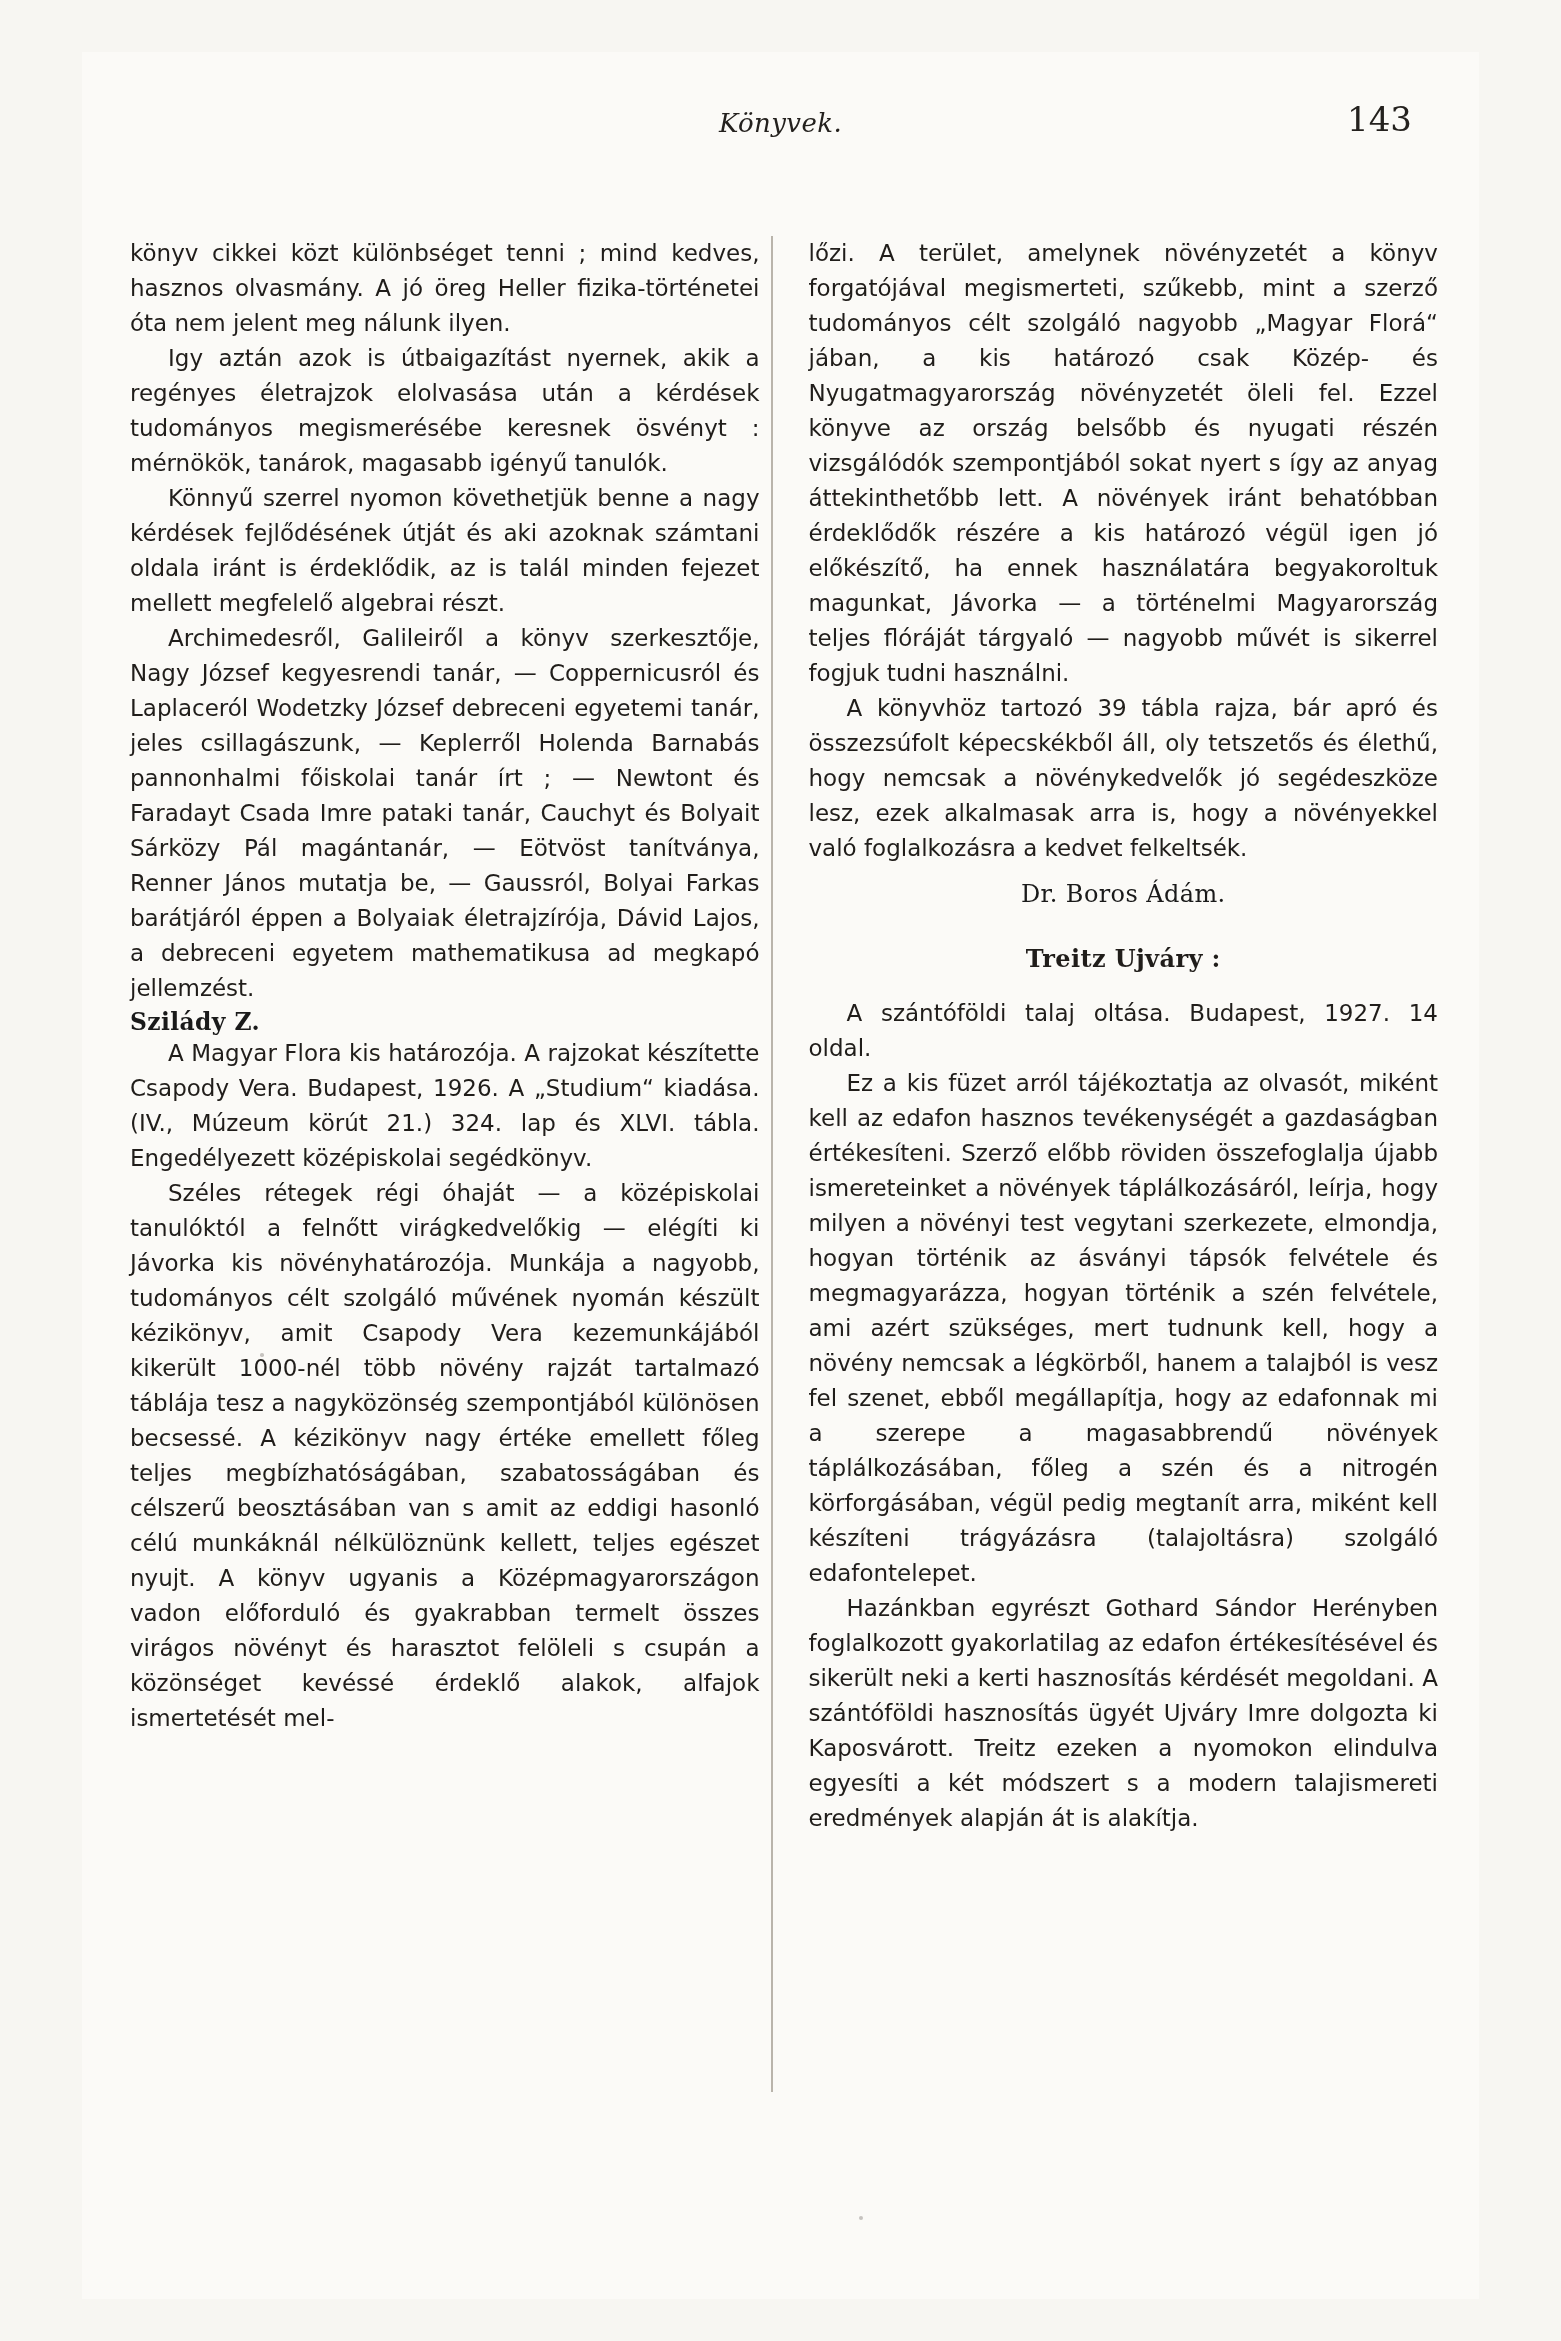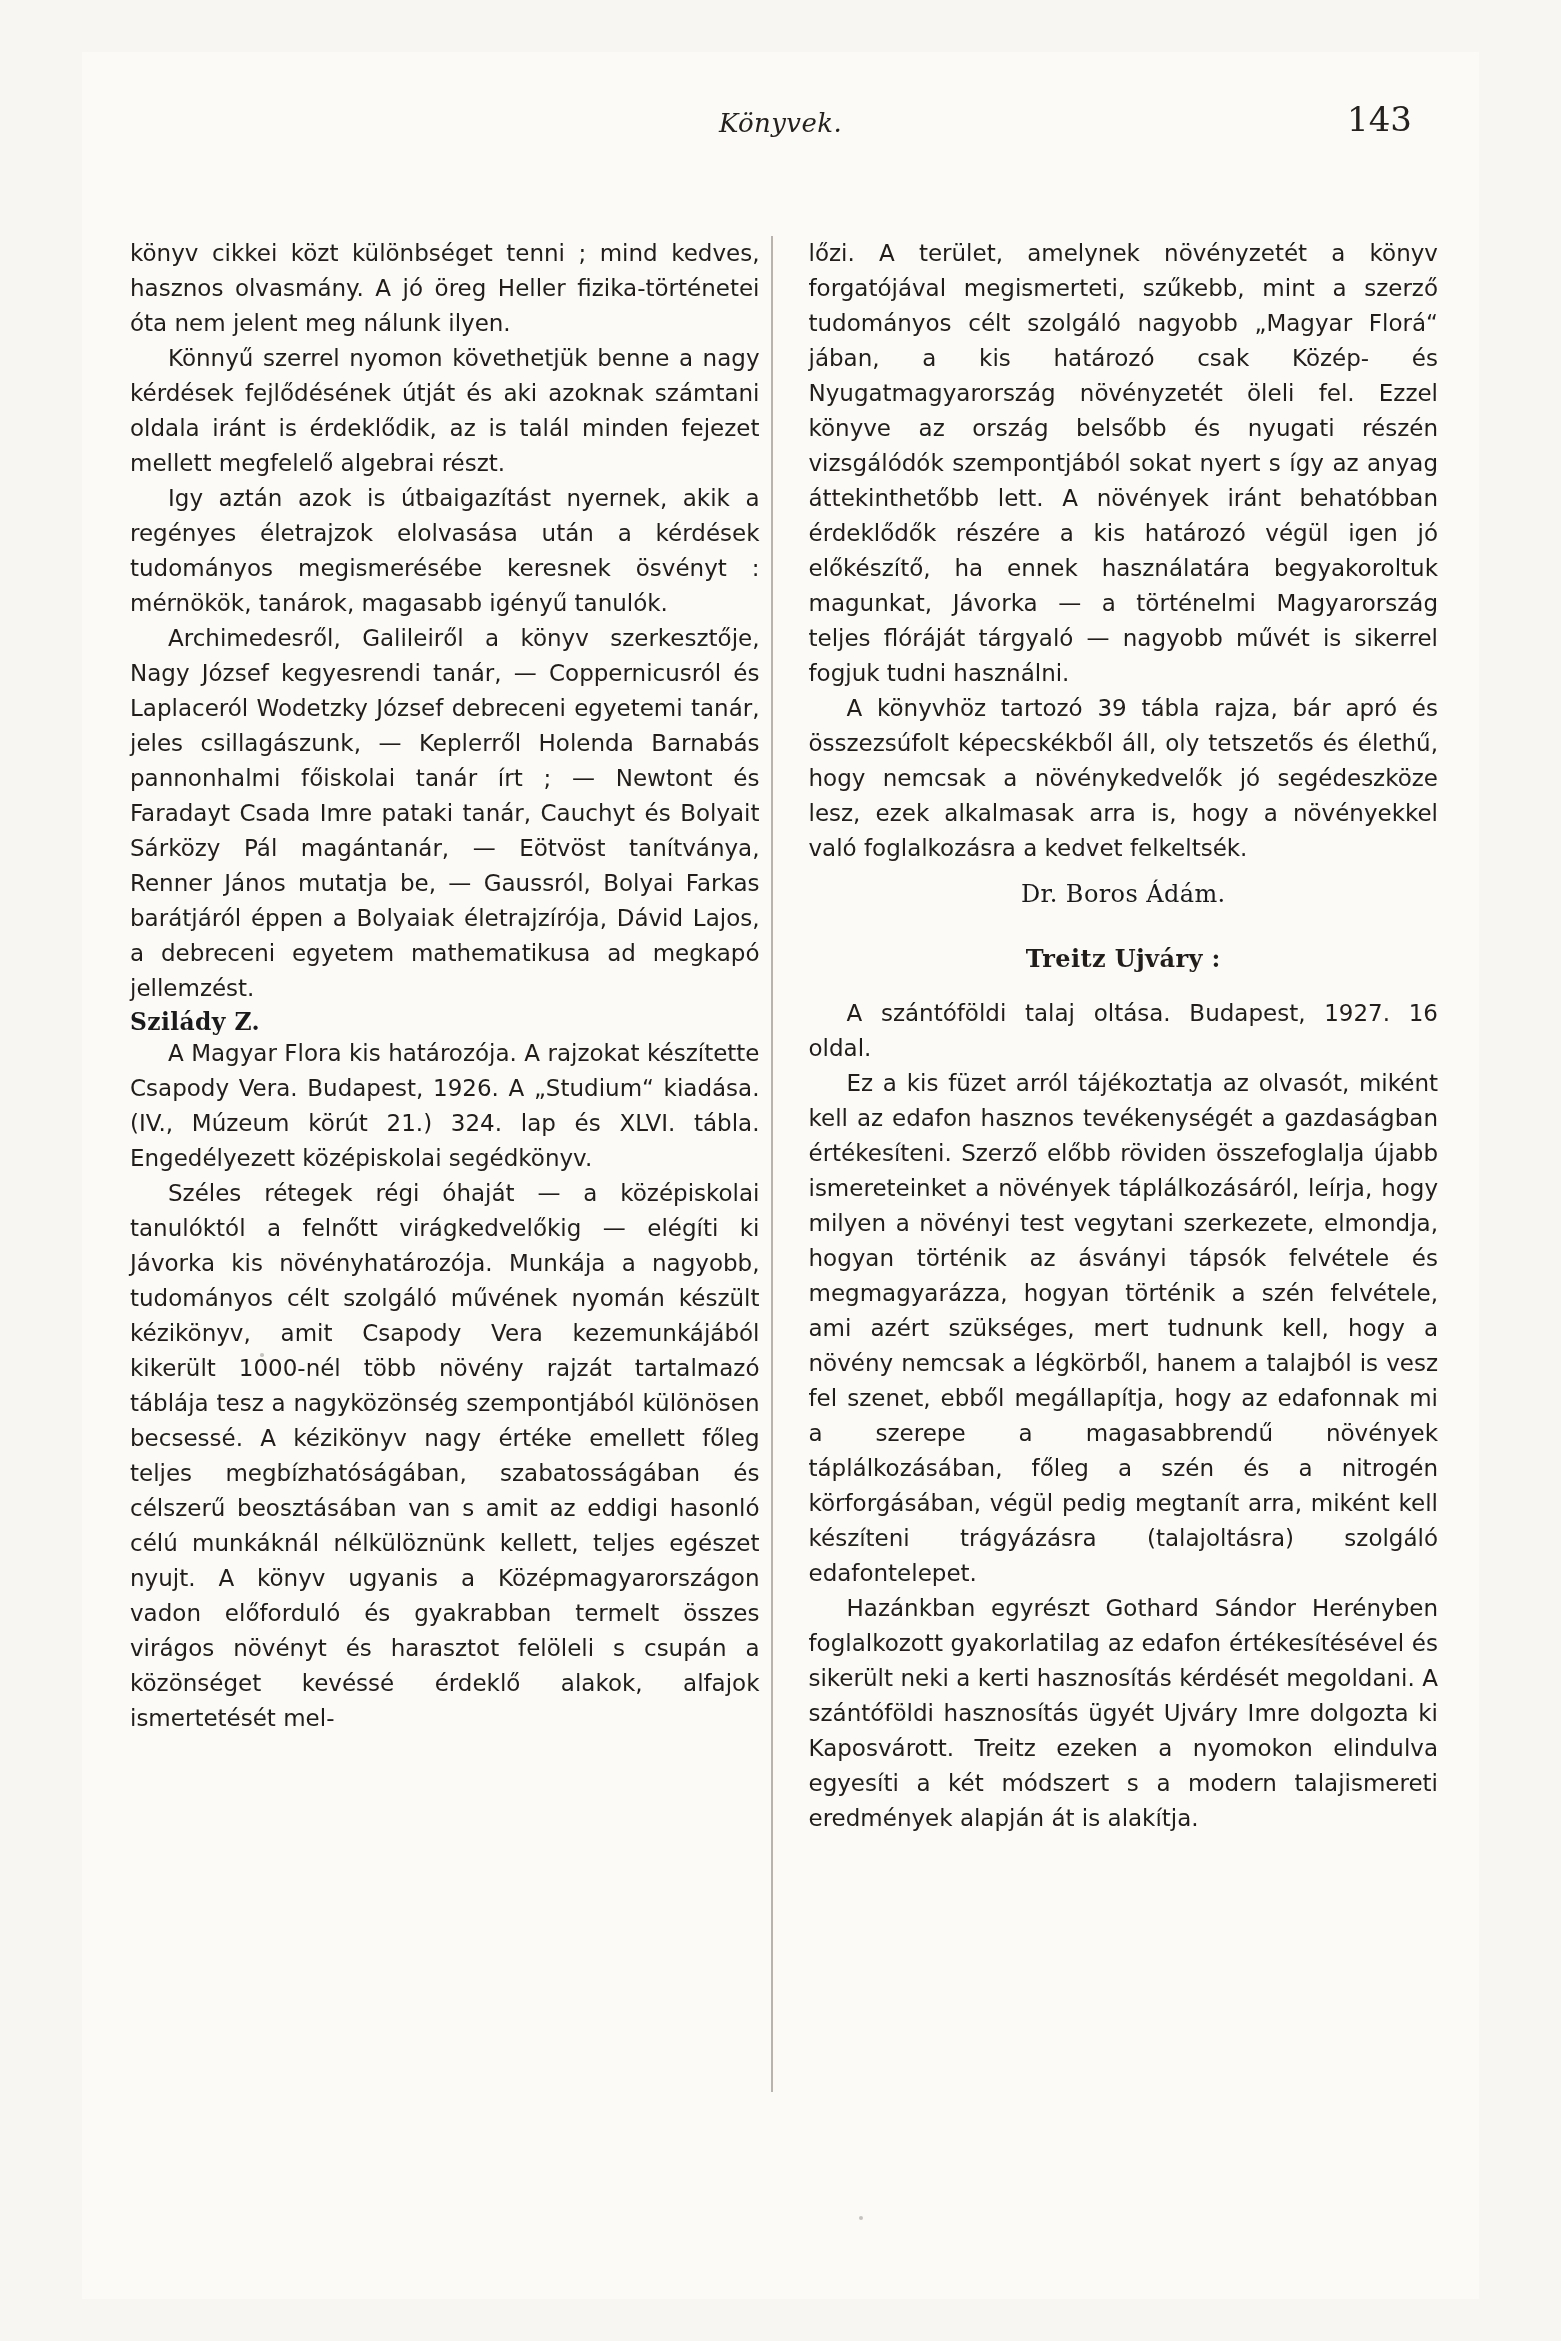--- a/index.html
+++ b/index.html
@@ -133,34 +133,34 @@
     <div class="header-title">Könyvek.</div>
     <div class="header-pageno">143</div>
   </div>
 
   <div class="divider"></div>
 
   <div class="columns">
 
     <div class="col">
       <p class="noind">könyv cikkei közt különbséget tenni ; mind kedves, hasznos olvasmány. A jó öreg Heller fizika-történetei óta nem jelent meg nálunk ilyen.</p>
+      <p class="ind">Igy aztán azok is útbaigazítást nyernek, akik a regényes életrajzok elolvasása után a kérdések tudományos megismerésébe keresnek ösvényt : mérnökök, tanárok, magasabb igényű tanulók.</p>
       <p class="ind">Könnyű szerrel nyomon követhetjük benne a nagy kérdések fejlődésének útját és aki azoknak számtani oldala iránt is érdeklődik, az is talál minden fejezet mellett megfelelő algebrai részt.</p>
-      <p class="ind">Igy aztán azok is útbaigazítást nyernek, akik a regényes életrajzok elolvasása után a kérdések tudományos megismerésébe keresnek ösvényt : mérnökök, tanárok, magasabb igényű tanulók.</p>
       <p class="ind">Archimedesről, Galileiről a könyv szerkesztője, Nagy József kegyesrendi tanár, — Coppernicusról és Laplaceról Wodetzky József debreceni egyetemi tanár, jeles csillagászunk, — Keplerről Holenda Barnabás pannonhalmi főiskolai tanár írt ; — Newtont és Faradayt Csada Imre pataki tanár, Cauchyt és Bolyait Sárközy Pál magántanár, — Eötvöst tanítványa, Renner János mutatja be, — Gaussról, Bolyai Farkas barátjáról éppen a Bolyaiak életrajzírója, Dávid Lajos, a debreceni egyetem mathematikusa ad megkapó jellemzést.</p>
       <div class="sig">Szilády Z.</div>
       <p class="ind">A Magyar Flora kis határozója. A rajzokat készítette Csapody Vera. Budapest, 1926. A „Studium“ kiadása. (IV., Múzeum körút 21.) 324. lap és XLVI. tábla. Engedélyezett középiskolai segédkönyv.</p>
       <p class="ind">Széles rétegek régi óhaját — a középiskolai tanulóktól a felnőtt virágkedvelőkig — elégíti ki Jávorka kis növényhatározója. Munkája a nagyobb, tudományos célt szolgáló művének nyomán készült kézikönyv, amit Csapody Vera kezemunkájából kikerült 1000-nél több növény rajzát tartalmazó táblája tesz a nagyközönség szempontjából különösen becsessé. A kézikönyv nagy értéke emellett főleg teljes megbízhatóságában, szabatosságában és célszerű beosztásában van s amit az eddigi hasonló célú munkáknál nélkülöznünk kellett, teljes egészet nyujt. A könyv ugyanis a Középmagyarországon vadon előforduló és gyakrabban termelt összes virágos növényt és harasztot felöleli s csupán a közönséget kevéssé érdeklő alakok, alfajok ismertetését mel-</p>
     </div>
 
     <div class="col">
       <p class="noind">lőzi. A terület, amelynek növényzetét a könyv forgatójával megismerteti, szűkebb, mint a szerző tudományos célt szolgáló nagyobb „Magyar Florá“ jában, a kis határozó csak Közép- és Nyugatmagyarország növényzetét öleli fel. Ezzel könyve az ország belsőbb és nyugati részén vizsgálódók szempontjából sokat nyert s így az anyag áttekinthetőbb lett. A növények iránt behatóbban érdeklődők részére a kis határozó végül igen jó előkészítő, ha ennek használatára begyakoroltuk magunkat, Jávorka — a történelmi Magyarország teljes flóráját tárgyaló — nagyobb művét is sikerrel fogjuk tudni használni.</p>
       <p class="ind">A könyvhöz tartozó 39 tábla rajza, bár apró és összezsúfolt képecskékből áll, oly tetszetős és élethű, hogy nemcsak a növénykedvelők jó segédeszköze lesz, ezek alkalmasak arra is, hogy a növényekkel való foglalkozásra a kedvet felkeltsék.</p>
       <div class="sig-center">Dr. Boros Ádám.</div>
       <div class="subhead">Treitz Ujváry :</div>
-      <p class="ind">A szántóföldi talaj oltása. Budapest, 1927. 16 oldal.</p>
+      <p class="ind">A szántóföldi talaj oltása. Budapest, 1927. 14 oldal.</p>
       <p class="ind">Ez a kis füzet arról tájékoztatja az olvasót, miként kell az edafon hasznos tevékenységét a gazdaságban értékesíteni. Szerző előbb röviden összefoglalja újabb ismereteinket a növények táplálkozásáról, leírja, hogy milyen a növényi test vegytani szerkezete, elmondja, hogyan történik az ásványi tápsók felvétele és megmagyarázza, hogyan történik a szén felvétele, ami azért szükséges, mert tudnunk kell, hogy a növény nemcsak a légkörből, hanem a talajból is vesz fel szenet, ebből megállapítja, hogy az edafonnak mi a szerepe a magasabbrendű növények táplálkozásában, főleg a szén és a nitrogén körforgásában, végül pedig megtanít arra, miként kell készíteni trágyázásra (talajoltásra) szolgáló edafontelepet.</p>
       <p class="ind">Hazánkban egyrészt Gothard Sándor Herényben foglalkozott gyakorlatilag az edafon értékesítésével és sikerült neki a kerti hasznosítás kérdését megoldani. A szántóföldi hasznosítás ügyét Ujváry Imre dolgozta ki Kaposvárott. Treitz ezeken a nyomokon elindulva egyesíti a két módszert s a modern talajismereti eredmények alapján át is alakítja.</p>
     </div>
 
   </div>
 
   <div class="speck" style="left:859px; top:2216px; width:4.3px; height:4.3px;"></div>
   <div class="speck" style="left:260px; top:1353px; width:3.5px; height:3.5px;"></div>
 </div>
 

